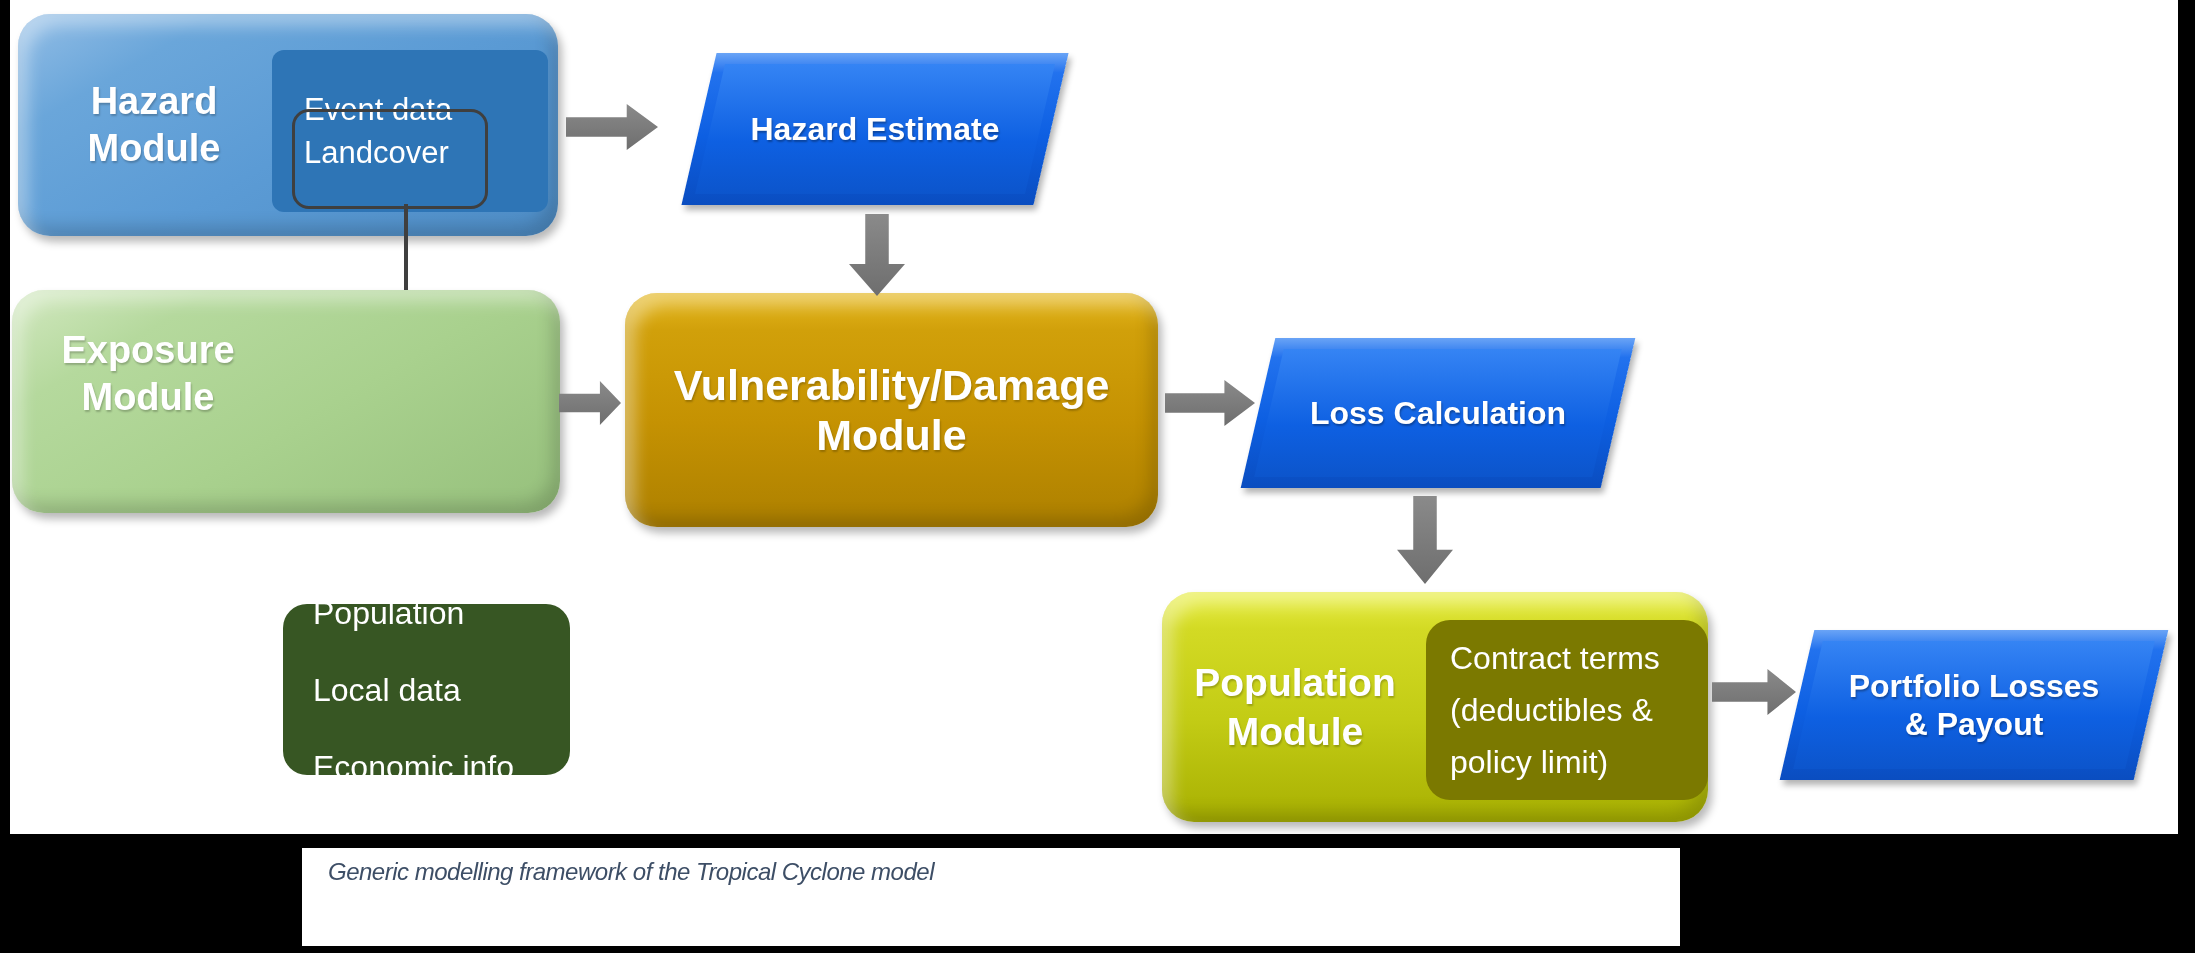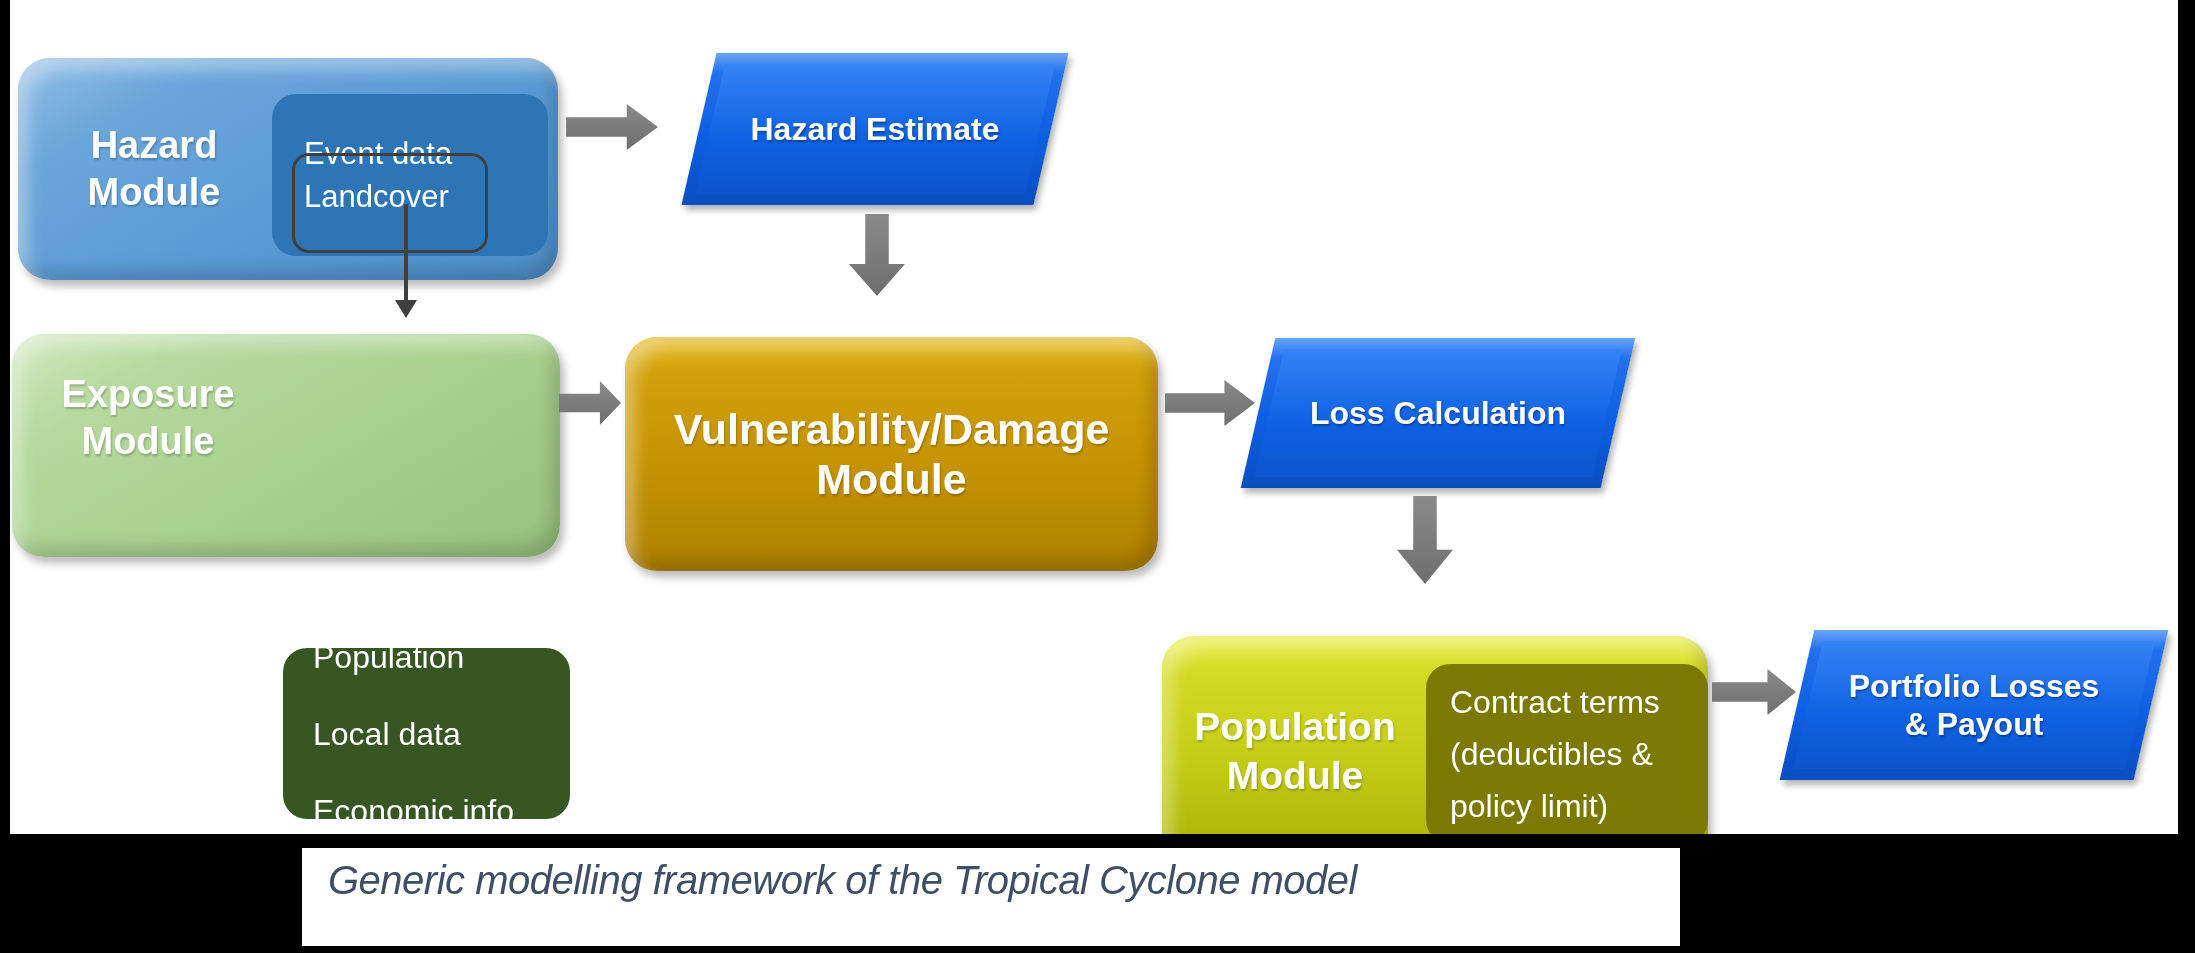--- a/index.html
+++ b/index.html
@@ -6,28 +6,28 @@
   .canvas{
     position:relative;width:2195px;height:953px;background:#ffffff;overflow:hidden;
     font-family:"Liberation Sans",sans-serif;
   }
   
   .edge-left{position:absolute;left:0;top:0;width:10px;height:953px;background:#000;}
   .edge-right{position:absolute;left:2178px;top:0;width:17px;height:953px;background:#000;}
   .bottom-bar{position:absolute;left:0;top:834px;width:2195px;height:119px;background:#000;}
   .caption-box{position:absolute;left:302px;top:848px;width:1378px;height:98px;background:#ffffff;}
   .caption-text{
-    position:absolute;left:26px;top:10px;font-size:40px;font-style:italic;font-weight:400;
+    position:absolute;left:26px;top:10px;font-size:24px;font-style:italic;font-weight:400;
     color:#3d4e66;letter-spacing:-0.5px;white-space:nowrap;
   }
   
   .module{position:absolute;border-radius:32px;
     box-shadow:4px 6px 8px rgba(0,0,0,0.28),
       inset 10px 12px 16px rgba(255,255,255,0.38),
-      inset -8px -10px 16px rgba(0,0,0,0.16);margin-top:44px;}
+      inset -8px -10px 16px rgba(0,0,0,0.16);}
   .m-hazard{left:18px;top:14px;width:540px;height:222px;
     background:linear-gradient(150deg,#93bee6 0%,#6aa6da 22%,#5b9bd5 55%,#4e8dc6 100%);}
   .m-exposure{left:12px;top:290px;width:548px;height:223px;
     background:linear-gradient(150deg,#d2e8c0 0%,#b5d99d 22%,#a9d18e 55%,#96c07c 100%);}
   .m-vulnerability{left:625px;top:293px;width:533px;height:234px;
     background:linear-gradient(180deg,#e5b81f 0%,#d1a00a 16%,#c59202 55%,#ad8000 100%);}
   .m-insurance{left:1162px;top:592px;width:546px;height:230px;
     background:linear-gradient(180deg,#e9ef45 0%,#d3da24 16%,#c3cc15 55%,#a8b002 100%);}
   .m-title{
     position:absolute;display:flex;flex-direction:column;align-items:center;justify-content:center;
@@ -41,21 +41,21 @@
   .inner{
     position:absolute;border-radius:24px;color:#fff;display:flex;flex-direction:column;
     justify-content:center;
   }
   .i-hazard{left:272px;top:36px;width:244px;height:162px;background:#2e75b6;
     padding-left:32px;font-size:31px;line-height:43px;}
   .i-exposure{left:271px;top:314px;width:257px;height:171px;background:#375623;
     padding-left:30px;font-size:32px;line-height:46px;gap:31px;}
   .i-insurance{left:264px;top:28px;width:258px;height:180px;background:#7b7900;
     padding-left:24px;font-size:32px;line-height:52px;}
-  .i-hazard{left:254px;} 
+  .i-hazard{left:254px;border-radius:12px;} 
   .iline{display:block;}
   .hl-outline{
     position:absolute;left:20px;top:59px;width:190px;height:94px;
     border:3.5px solid #3f3f3f;border-radius:17px;pointer-events:none;
   }
   
   .process{
     position:absolute;transform:skewX(-13deg);
     background:linear-gradient(180deg,#6aa4f6 0%,#2272ee 13%,#0d5fe2 55%,#0a4dc0 100%);
     box-shadow:4px 5px 6px rgba(0,0,0,0.3);

